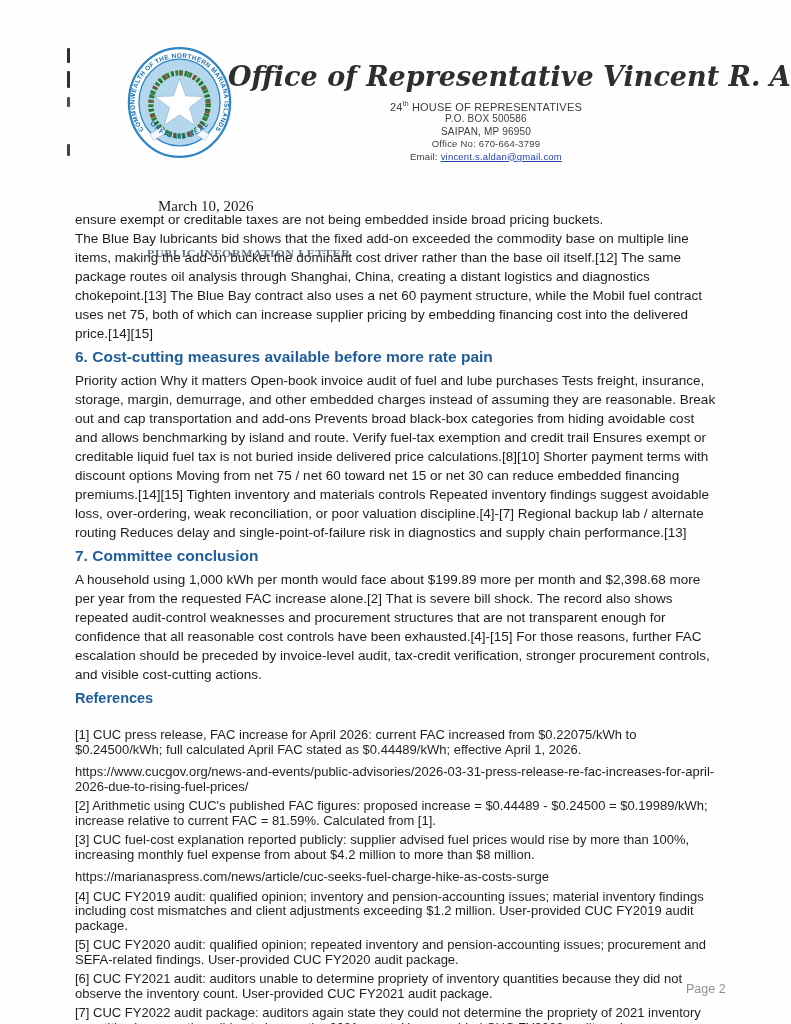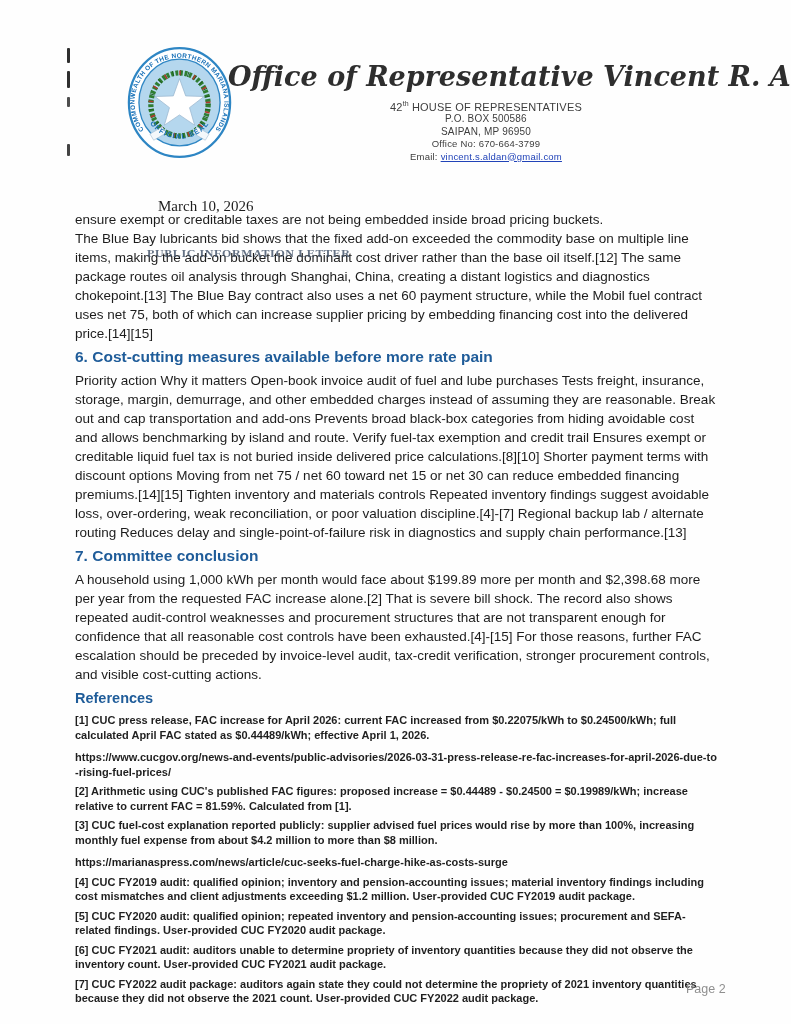--- a/index.html
+++ b/index.html
@@ -35,33 +35,33 @@
   }
 
   
   .content { position:absolute; left:75px; top:210px; width:644px; }
   .content p.body { margin:0; font-size:13.5px; line-height:19px; color:#1c1c1c; }
   .content h2 {
     margin:3px 0 4px; font-size:15.5px; line-height:21px; font-weight:700;
     color:var(--heading-blue,#1f5c99);
   }
   .content h3 {
-    margin:4px 0 5px; font-size:14.5px; line-height:20px; font-weight:700;
+    margin:4px 0 20px; font-size:14.5px; line-height:20px; font-weight:700;
     color:var(--heading-blue,#1f5c99);
   }
   .sect { position:relative; }
   .ghost {
     position:absolute; left:72px; top:17px; z-index:0;
     font-family:"Liberation Serif", serif; font-weight:700; font-size:12px;
     letter-spacing:.6px; color:#3e4f66; opacity:.8; filter:blur(.7px);
     transform:scaleY(.88); white-space:nowrap; pointer-events:none;
   }
   .sect h2 { position:relative; z-index:1; }
 
-  .ref { margin:0 0 5px; font-size:11px; line-height:14.5px; color:#1f1f1f;font-weight:bold; }
+  .ref { margin:0 0 5px; font-size:13px; line-height:14.5px; color:#1f1f1f; }
   .ref .url { word-break:break-all;margin-top:8px; }
 
   .page-footer {
     position:absolute; left:686px; top:982px;
     font-size:12.5px; color:var(--footer-gray,#8f8f8f);
   }
 </style>
 </head>
 <body>
 
@@ -87,21 +87,21 @@
       <path d="M24 92 L37 84.5 L41 91 L28 98.5 Z" fill="#f4f8fb" stroke="#9cb8d0" stroke-width="0.6"></path>
       <path d="M86 92 L73 84.5 L69 91 L82 98.5 Z" fill="#f4f8fb" stroke="#9cb8d0" stroke-width="0.6"></path>
       <path id="sealBottomArc" d="M 22.1 78 A 38 38 0 0 0 87.9 78" fill="none"></path>
       <text font-size="7.5" font-weight="bold" fill="#1a72b8" letter-spacing="1.2">
         <textPath href="#sealBottomArc" startOffset="50%" text-anchor="middle">OFFICIAL SEAL</textPath>
       </text>
     </svg>
 
     <div class="lh-text">
       <div class="office-title">Office of Representative Vincent R. Aldan</div>
-      <div class="lh-line" style="margin-top:4px;"><span>42</span><sup>th</sup><span class="gap"></span><span>HOUSE OF REPRESENTATIVES</span></div>
+      <div class="lh-line" style="margin-top:4px;"><span>24</span><sup>th</sup><span class="gap"></span><span>HOUSE OF REPRESENTATIVES</span></div>
       <div class="lh-line sm">P.O. BOX 500586</div>
       <div class="lh-line sm">SAIPAN, MP  96950</div>
       <div class="lh-line xs">Office No: 670-664-3799</div>
       <div class="lh-line xs"><span>Email:</span><span class="gap"></span><a href="#" class="email-link">vincent.s.aldan@gmail.com</a></div>
     </div>
   </div>
 
   <div class="date-line">March 10, 2026</div>
 
   <div class="content">

